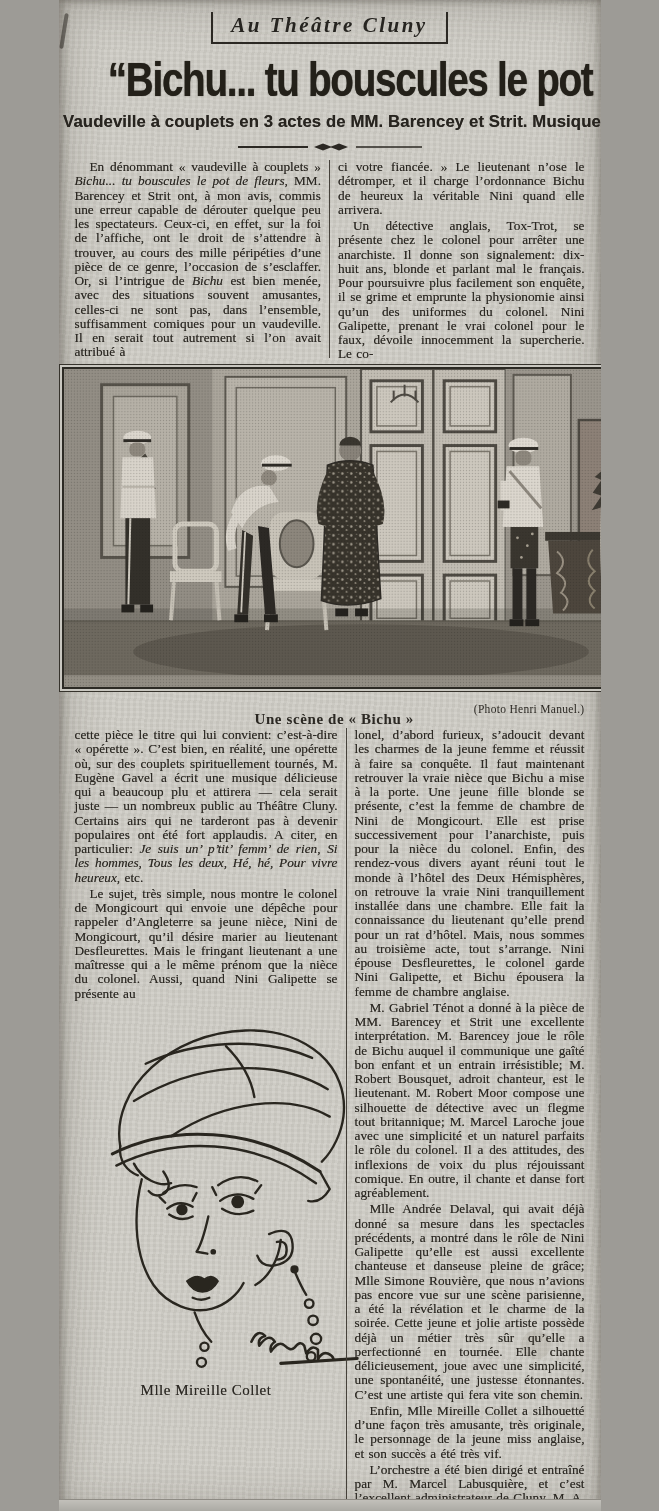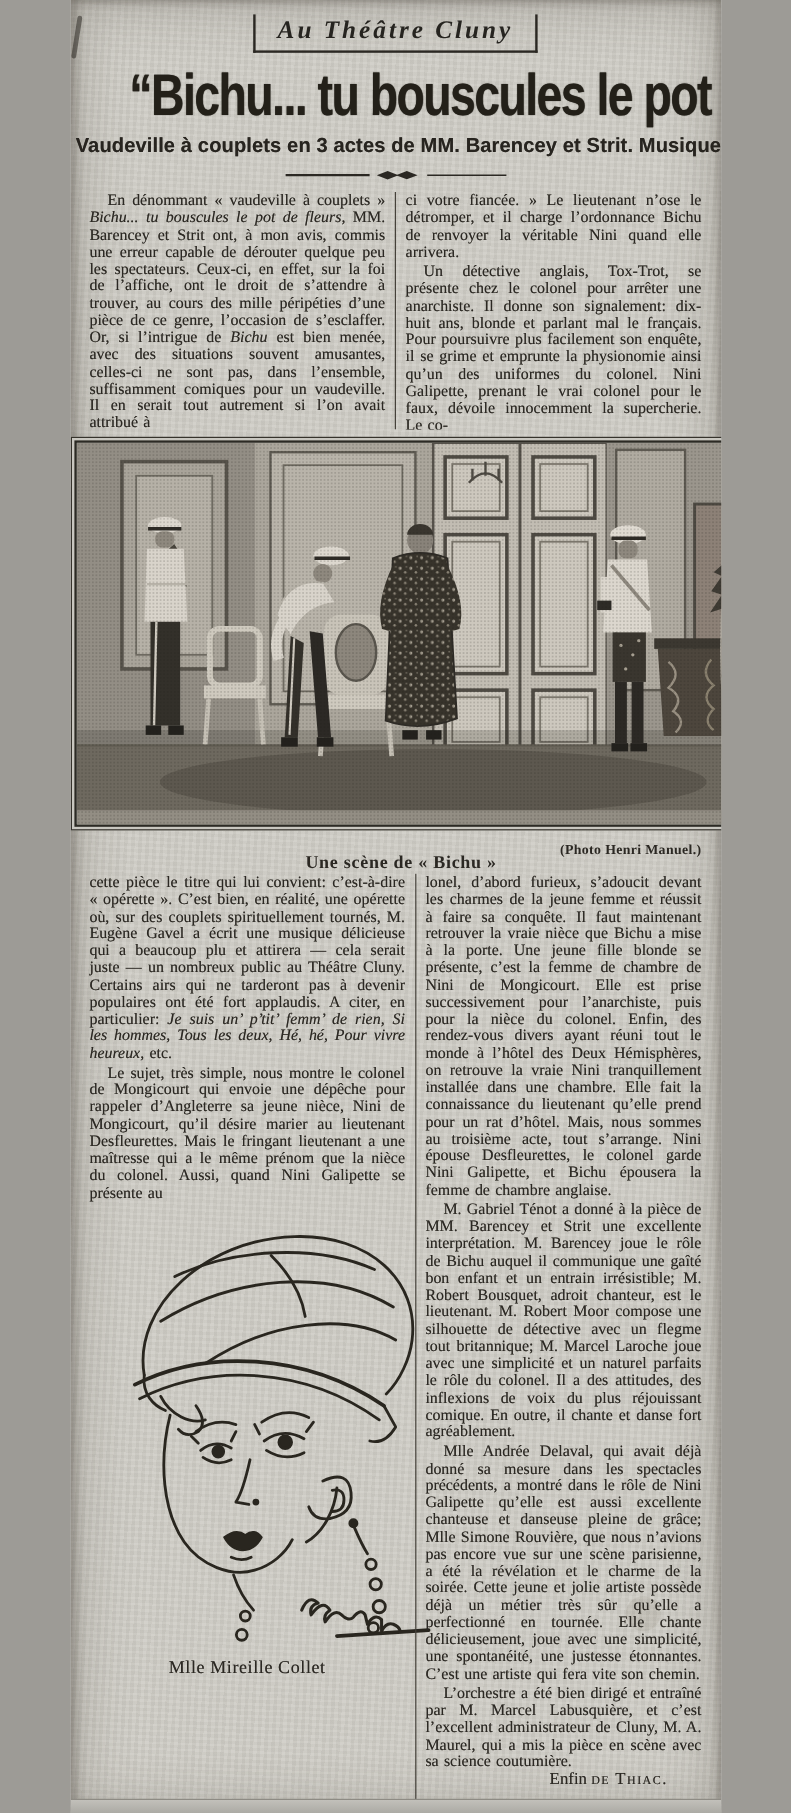--- a/index.html
+++ b/index.html
@@ -38,21 +38,21 @@
        text-shadow:0 0 .45px rgba(40,36,30,.55);}
   .col.rcol{border-left:1px solid #45413a;}
   .col p{margin:0 0 2px;word-spacing:1px;}
   .col p.ind{text-indent:15px;}
   .it{font-style:italic;}
   .top-cols{height:198px;overflow:hidden;margin-top:3px;}
   .photo-wrap{width:604px;margin:5px auto 0;border:1px solid #36332c;background:#c9c7c0;padding:2px;}
   .photo-inner{border:2px solid #2c2a24;line-height:0;}
   .caption-row{position:relative;height:24px;margin-top:7px;}
   .caption{position:absolute;left:196px;top:12px;font-weight:700;font-size:15px;letter-spacing:.6px;}
-  .credit{position:absolute;right:16px;top:4px;font-weight:700;font-size:11.5px;letter-spacing:.3px;}
+  .credit{position:absolute;right:16px;top:4px;font-weight:400;font-size:11.5px;letter-spacing:.3px;}
   .bottom-cols{height:778px;overflow:hidden;margin-top:5px;}
   .sketch-fig{margin:6px auto 0;width:298px;line-height:0;}
   .sketch-caption{text-align:center;font-weight:400;font-size:15px;letter-spacing:.5px;margin:4px 0 12px;}
   .byline{text-align:right;padding-right:28px;margin-top:2px;font-size:14px;}
   .byline .sc{font-variant:small-caps;letter-spacing:1.2px;}
   .page-bottom{position:absolute;left:0;right:0;bottom:0;height:11px;border-top:1px solid #8e8b84;
     background:linear-gradient(#c2c0ba,#abaaa4);}
 </style>
 </head>
 <body>
@@ -74,21 +74,21 @@
         <line x1="126" y1="6" x2="192" y2="6" stroke="#2b2823" stroke-width="1.3"></line>
       </svg>
     </div>
   </header>
 
   <section class="cols top-cols">
     <div class="col">
       <p class="ind"><span>En dénommant « vaudeville à couplets » </span><span class="it">Bichu... tu bouscules le pot de fleurs,</span><span> MM. Barencey et Strit ont, à mon avis, commis une erreur capable de dérouter quelque peu les spectateurs. Ceux-ci, en effet, sur la foi de l’affiche, ont le droit de s’attendre à trouver, au cours des mille péripéties d’une pièce de ce genre, l’occasion de s’esclaffer. Or, si l’intrigue de </span><span class="it">Bichu</span><span> est bien menée, avec des situations souvent amusantes, celles-ci ne sont pas, dans l’ensemble, suffisamment comiques pour un vaudeville. Il en serait tout autrement si l’on avait attribué à</span></p>
     </div>
     <div class="col rcol">
-      <p>ci votre fiancée. » Le lieutenant n’ose le détromper, et il charge l’ordonnance Bichu de renvoyer la véritable Nini quand elle arrivera.</p>
+      <p>ci votre fiancée. » Le lieutenant n’ose le détromper, et il charge l’ordonnance Bichu de heureux la véritable Nini quand elle arrivera.</p>
       <p class="ind">Un détective anglais, Tox-Trot, se présente chez le colonel pour arrêter une anarchiste. Il donne son signalement: dix-huit ans, blonde et parlant mal le français. Pour poursuivre plus facilement son enquête, il se grime et emprunte la physionomie ainsi qu’un des uniformes du colonel. Nini Galipette, prenant le vrai colonel pour le faux, dévoile innocemment la supercherie. Le co-</p>
     </div>
   </section>
 
   <figure class="photo-wrap" style="margin-top:6px;">
     <div class="photo-inner">
       <svg width="598" height="318" viewBox="0 0 604 324" preserveAspectRatio="none">
         <defs>
           <pattern id="ht" width="3" height="3" patternUnits="userSpaceOnUse">
             <circle cx="1.5" cy="1.5" r="0.7" fill="rgba(25,22,18,0.22)"></circle>
@@ -313,19 +313,20 @@
         </svg>
       </figure>
       <div class="sketch-caption">Mlle Mireille Collet</div>
 
     </div>
 
     <div class="col rcol">
       <p>lonel, d’abord furieux, s’adoucit devant les charmes de la jeune femme et réussit à faire sa conquête. Il faut maintenant retrouver la vraie nièce que Bichu a mise à la porte. Une jeune fille blonde se présente, c’est la femme de chambre de Nini de Mongicourt. Elle est prise successivement pour l’anarchiste, puis pour la nièce du colonel. Enfin, des rendez-vous divers ayant réuni tout le monde à l’hôtel des Deux Hémisphères, on retrouve la vraie Nini tranquillement installée dans une chambre. Elle fait la connaissance du lieutenant qu’elle prend pour un rat d’hôtel. Mais, nous sommes au troisième acte, tout s’arrange. Nini épouse Desfleurettes, le colonel garde Nini Galipette, et Bichu épousera la femme de chambre anglaise.</p>
       <p class="ind">M. Gabriel Ténot a donné à la pièce de MM. Barencey et Strit une excellente interprétation. M. Barencey joue le rôle de Bichu auquel il communique une gaîté bon enfant et un entrain irrésistible; M. Robert Bousquet, adroit chanteur, est le lieutenant. M. Robert Moor compose une silhouette de détective avec un flegme tout britannique; M. Marcel Laroche joue avec une simplicité et un naturel parfaits le rôle du colonel. Il a des attitudes, des inflexions de voix du plus réjouissant comique. En outre, il chante et danse fort agréablement.</p>
       <p class="ind">Mlle Andrée Delaval, qui avait déjà donné sa mesure dans les spectacles précédents, a montré dans le rôle de Nini Galipette qu’elle est aussi excellente chanteuse et danseuse pleine de grâce; Mlle Simone Rouvière, que nous n’avions pas encore vue sur une scène parisienne, a été la révélation et le charme de la soirée. Cette jeune et jolie artiste possède déjà un métier très sûr qu’elle a perfectionné en tournée. Elle chante délicieusement, joue avec une simplicité, une spontanéité, une justesse étonnantes. C’est une artiste qui fera vite son chemin.</p>
+      <p class="ind">Enfin, Mlle Mireille Collet a silhouetté d’une façon très amusante, très originale, le personnage de la jeune miss anglaise, et son succès a été très vif.</p>
       <p class="ind">L’orchestre a été bien dirigé et entraîné par M. Marcel Labusquière, et c’est l’excellent administrateur de Cluny, M. A. Maurel, qui a mis la pièce en scène avec sa science coutumière.</p>
       <div class="byline"><span>Enfin</span> <span class="sc">de Thiac.</span></div>
     </div>
   </section>
 
   <div class="page-bottom"></div>
 </div>
 
 </body></html>

